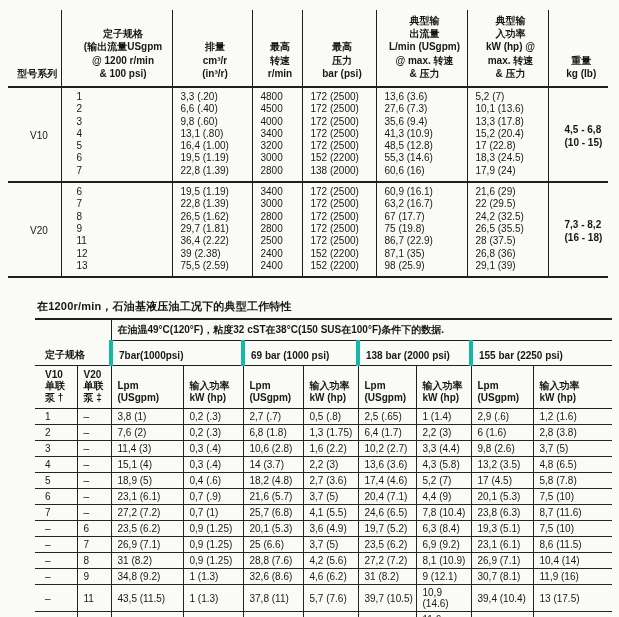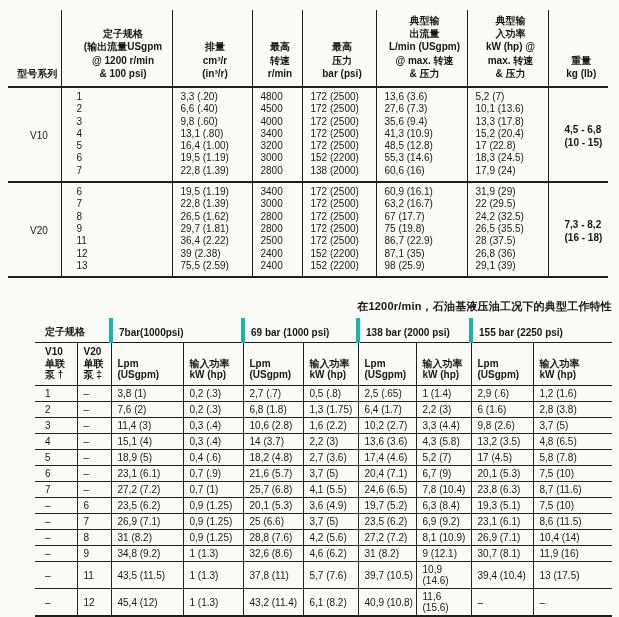--- a/index.html
+++ b/index.html
@@ -26,21 +26,21 @@
   .t1 tr.group-start td{border-top:2px solid #1f1f1f;}
   .t1 tr.g-first td{padding-top:3px;}
   .t1 tr.g-last td{padding-bottom:4px;}
   .t1 td.model{vertical-align:middle;padding-left:22px;}
   .t1 td.wt{vertical-align:middle;padding-left:16px;line-height:13px;font-weight:bold;}
   .t1 th.h-stator{padding-left:15px;}
   .t1 td.c-stator{padding-left:15px;}
 
   
   .t2-section{margin:21px 0 0 35px;width:577px;}
-  .t2-title{font-size:11px;font-weight:bold;margin:0 0 4px 2px;letter-spacing:.2px;text-align:right;}
+  .t2-title{font-size:11px;font-weight:bold;margin:0 0 4px 2px;letter-spacing:.2px;}
   .t2{width:577px;border-bottom:2px solid #1f1f1f;}
   .t2 th{font-size:10px;font-weight:bold;text-align:left;line-height:1.18;}
   .t2 th.blank{border-top:2px solid #1f1f1f;}
   .t2 th.subtitle{
     border-top:2px solid #1f1f1f;border-left:1px solid #1f1f1f;
     border-bottom:1px solid #1f1f1f;
     padding:4px 4px 4px 6px;vertical-align:middle;
   }
   .t2 th.stator{border-bottom:1px solid #1f1f1f;vertical-align:bottom;padding:2px 2px 4px 10px;}
   .t2 th.pgroup{
@@ -160,21 +160,21 @@
         <td class="d">60,6 (16)</td>
         <td class="d">17,9 (24)</td>
       </tr>
       <tr class="group-start g-first">
         <td class="model pre" rowspan="7">V20</td>
         <td class="d c-stator">6</td>
         <td class="d">19,5 (1.19)</td>
         <td class="d">3400</td>
         <td class="d">172 (2500)</td>
         <td class="d">60,9 (16.1)</td>
-        <td class="d">31,9 (29)</td>
+        <td class="d">21,6 (29)</td>
         <td class="wt pre" rowspan="7">7,3 - 8,2
 (16 - 18)</td>
       </tr>
       <tr>
         <td class="d c-stator">7</td>
         <td class="d">22,8 (1.39)</td>
         <td class="d">3000</td>
         <td class="d">172 (2500)</td>
         <td class="d">63,2 (16.7)</td>
         <td class="d">22 (29.5)</td>
@@ -231,20 +231,24 @@
         <col style="width:72px">
         <col style="width:60px">
       <col style="width:60px">
         <col style="width:55px">
         <col style="width:58px">
         <col style="width:55px">
       <col style="width:62px">
         <col style="width:79px">
     </colgroup>
     <thead>
+      <tr>
+        <th class="blank" colspan="2"></th>
+        <th class="subtitle" colspan="8">在油温49°C(120°F)，粘度32 cST在38°C(150 SUS在100°F)条件下的数据.</th>
+      </tr>
       <tr>
         <th class="stator" colspan="2">定子规格</th>
         <th class="pgroup" colspan="2">7bar(1000psi)</th>
         <th class="pgroup" colspan="2">69 bar (1000 psi)</th>
         <th class="pgroup" colspan="2">138 bar (2000 psi)</th>
         <th class="pgroup" colspan="2">155 bar (2250 psi)</th>
       </tr>
       <tr>
         <th class="sub nol pre">V10
 单联泵 †</th>
@@ -330,21 +334,21 @@
           <td class="d">5,8 (7.8)</td>
         </tr>
         <tr>
           <td class="d first">6</td>
           <td class="d">–</td>
           <td class="d">23,1 (6.1)</td>
           <td class="d">0,7 (.9)</td>
           <td class="d">21,6 (5.7)</td>
           <td class="d">3,7 (5)</td>
           <td class="d">20,4 (7.1)</td>
-          <td class="d">6,7 (9)</td>
+          <td class="d">4,4 (9)</td>
           <td class="d">20,1 (5.3)</td>
           <td class="d">7,5 (10)</td>
         </tr>
         <tr>
           <td class="d first">7</td>
           <td class="d">–</td>
           <td class="d">27,2 (7.2)</td>
           <td class="d">0,7 (1)</td>
           <td class="d">25,7 (6.8)</td>
           <td class="d">4,1 (5.5)</td>

